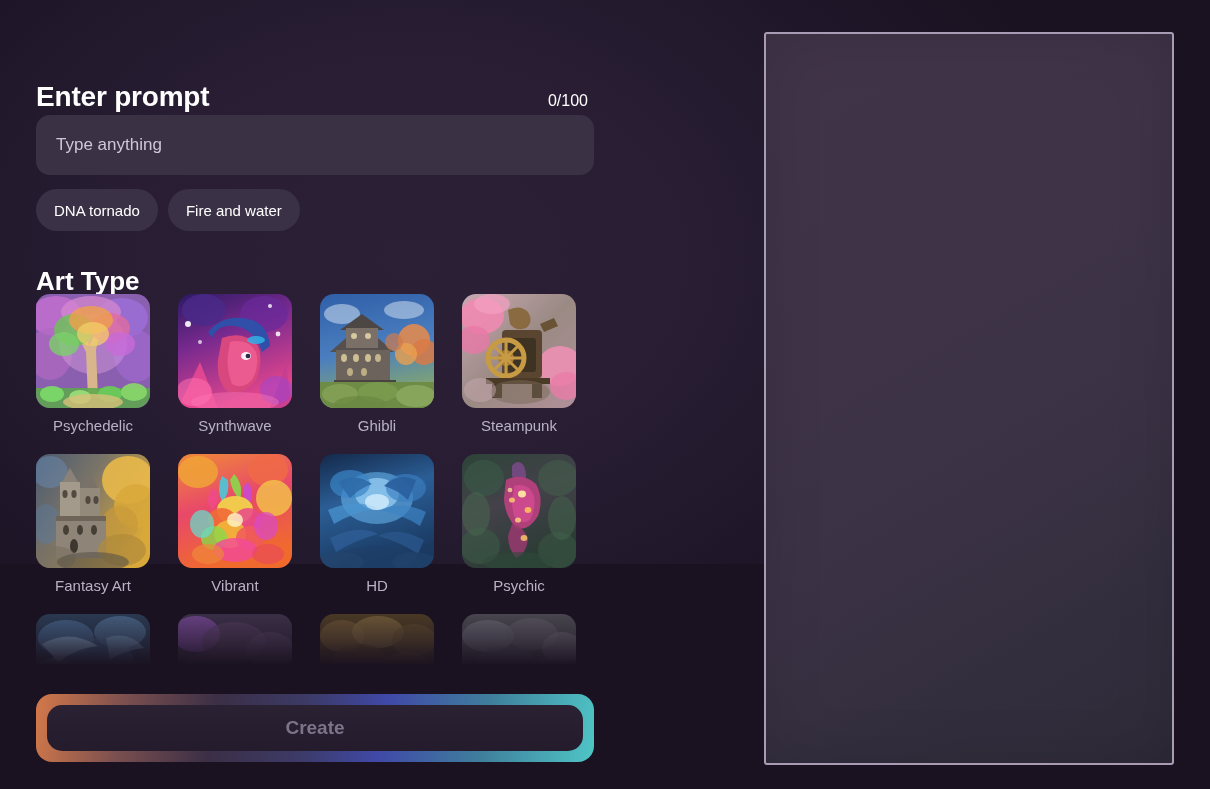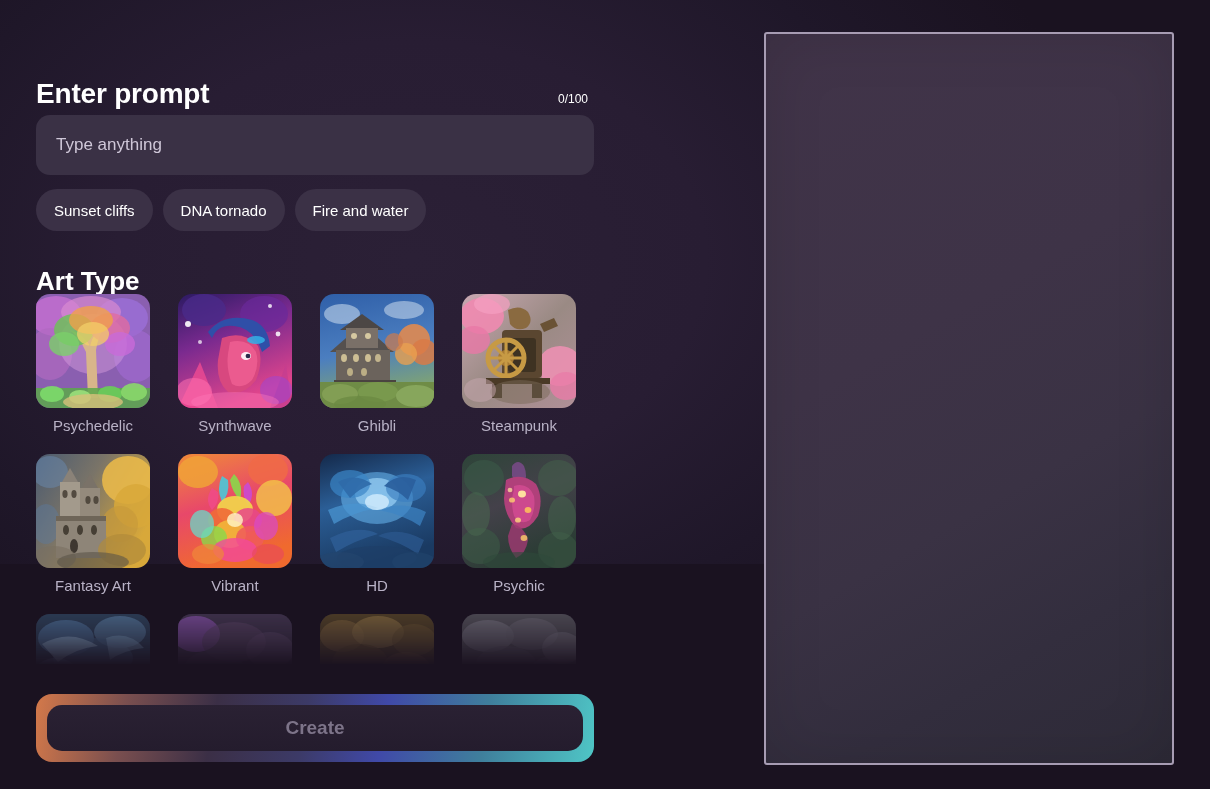--- a/index.html
+++ b/index.html
@@ -20,21 +20,21 @@
     position:absolute; left:0; top:0; width:636px; height:789px;
   }
   .prompt-head {
     position:absolute; left:36px; top:60px; width:560px; height:40px;
     display:flex; align-items:baseline; justify-content:space-between;
   }
   .prompt-title {
     font-size:28px; font-weight:bold; color:#ffffff; letter-spacing:-0.2px;
   }
   .prompt-counter {
-    font-size:12px; color:#ffffff; font-weight:400; margin-right:8px;margin-top:32px;
+    font-size:16px; color:#ffffff; font-weight:400; margin-right:8px;margin-top:32px;
   }
   .prompt-input {
     position:absolute; left:36px; top:115px; width:558px; height:60px;
     background:#3a3145; border:none; border-radius:14px;
     color:#0ea5e9; font-size:17px; font-family:"Liberation Sans", sans-serif;
     padding:12px 20px; outline:none;
   }
   .prompt-input::placeholder { color:#cfc7d8; }
 
   .chips-wrap {
@@ -107,21 +107,20 @@
 
     <div class="prompt-head">
       <div class="prompt-title">Enter prompt</div>
       <div class="prompt-counter">0/100</div>
     </div>
 
     <input class="prompt-input" type="text" placeholder="Type anything" style="">
 
     <div class="chips-wrap">
       <div class="chips-row" id="chips-row">
-          <button class="chip">Sunset cliffs</button>
           <button class="chip">DNA tornado</button>
           <button class="chip">Fire and water</button>
         </div>
     </div>
 
     <div class="section-title">Art Type</div>
 
     <div class="style-grid-wrap">
       <div class="style-grid" id="style-grid">
           <div class="style-cell">

